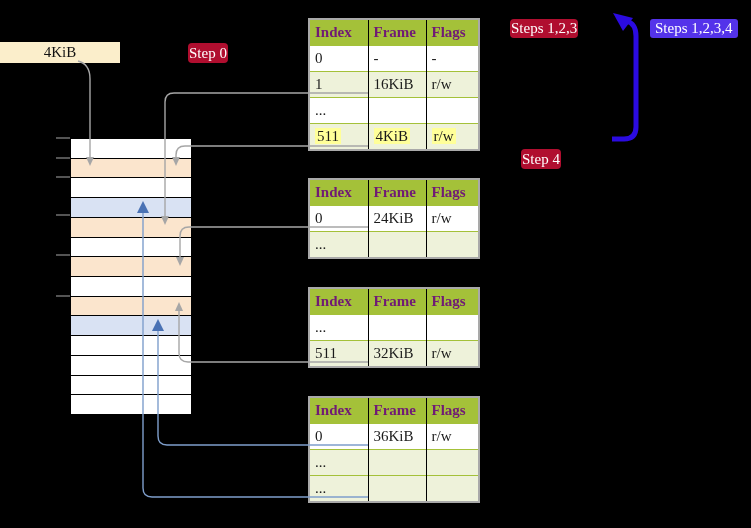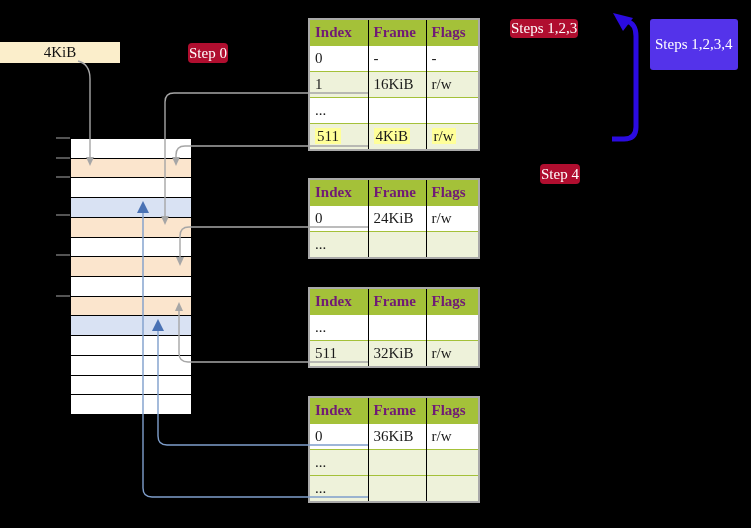--- a/index.html
+++ b/index.html
@@ -5,25 +5,25 @@
   html,body{margin:0;padding:0;background:#000;}
   #canvas{position:relative;width:751px;height:528px;background:#000;overflow:hidden;
           font-family:"Liberation Serif",serif;}
   
   .legend-box{position:absolute;left:0;top:42px;width:120px;height:21px;background:#fbeecb;
               color:#111;font-size:15px;line-height:21px;text-align:center;}
   
   .badge{position:absolute;color:#fff;font-size:15px;line-height:20px;padding:0 1px;
          border-radius:4px;white-space:nowrap;}
   .badge.red{background:#b00e2f;}
-  .badge.blue{background:#5433ea;border-radius:3px;padding:16px 5px;line-height:19px;}
+  .badge.blue{background:#5433ea;border-radius:3px;padding:0 5px;line-height:19px;}
   .badge.step0{left:188px;top:43px;}
   .badge.steps123{left:510px;top:19px;line-height:19px;}
   .badge.steps1234{left:650px;top:19px;}
-  .badge.step4{left:521px;top:164px;margin-left:19px;}
+  .badge.step4{left:521px;top:149px;}
   
   .stack{position:absolute;left:70px;top:138px;width:120px;height:275px;
          border:1px solid #000;display:flex;flex-direction:column;}
   .srow{flex:1;border-bottom:1px solid #000;}
   .srow:last-child{border-bottom:none;}
   .srow.white{background:#ffffff;}
   .srow.peach{background:#fbe5cd;}
   .srow.blue{background:#d9e2f3;}
   
   table.ptable{position:absolute;border-collapse:collapse;table-layout:fixed;

